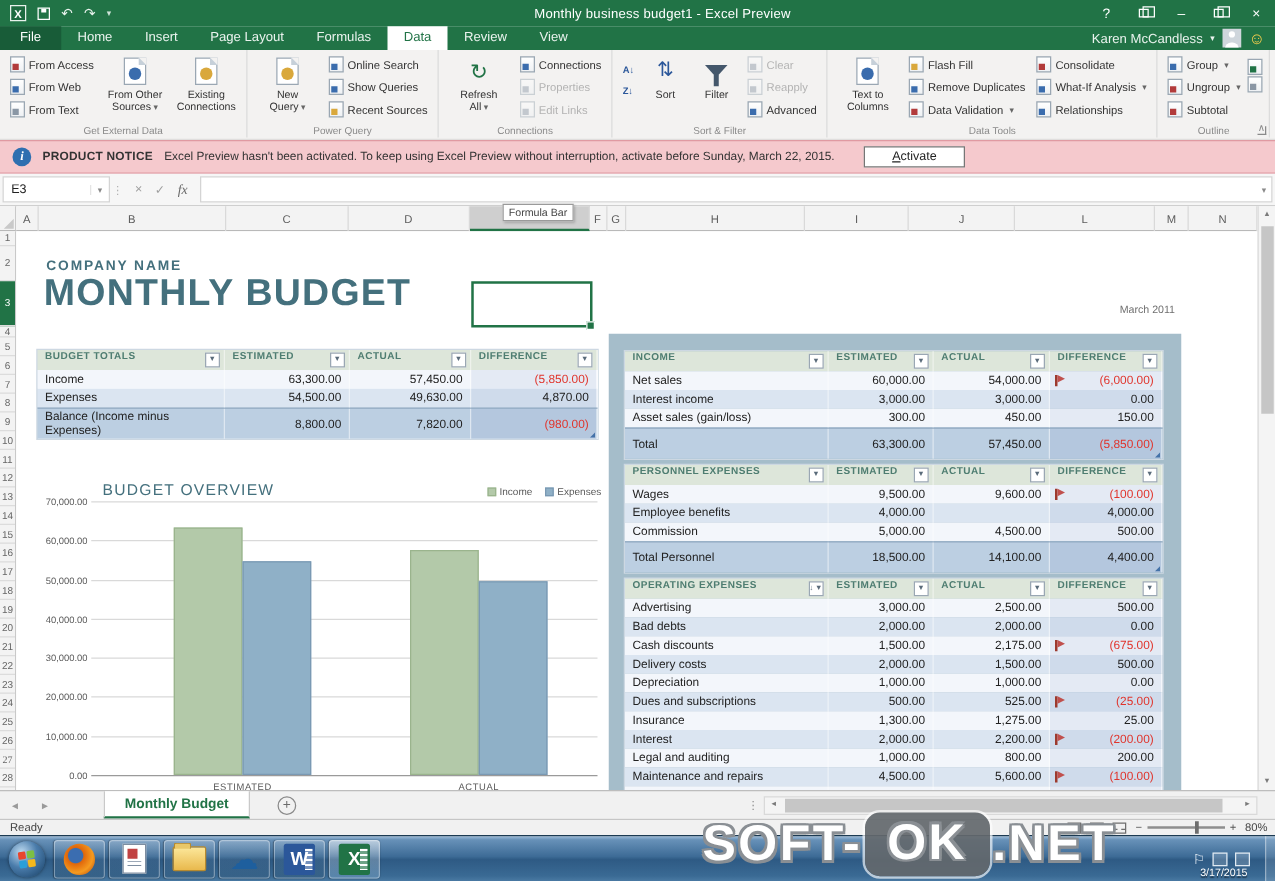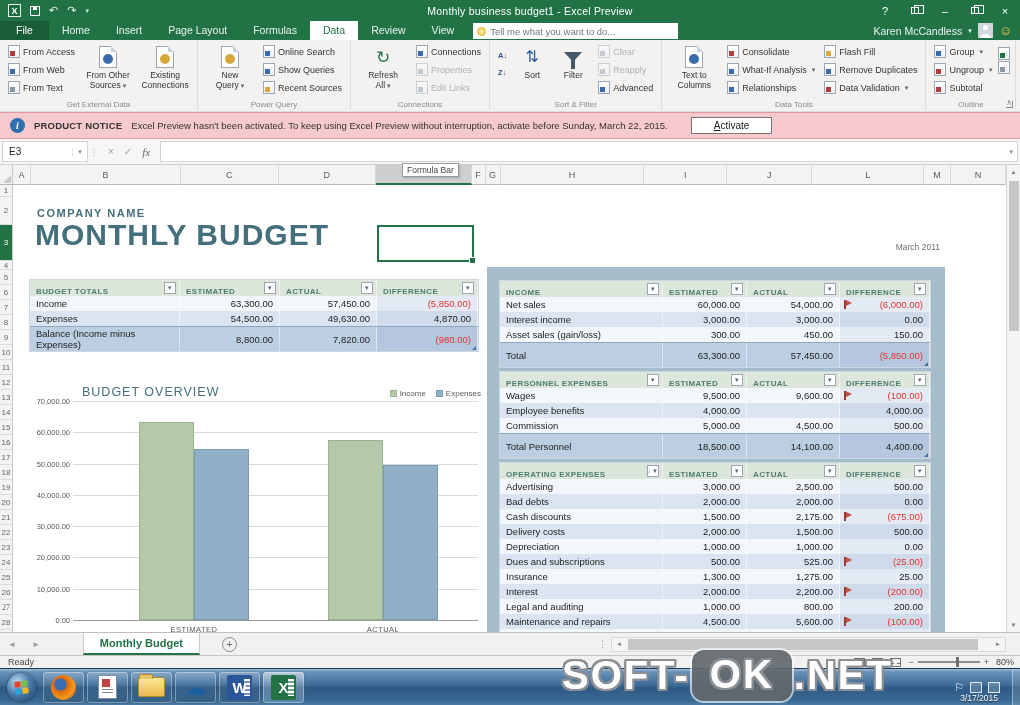--- a/index.html
+++ b/index.html
@@ -90,21 +90,21 @@
   .bigtitle{position:absolute;left:22px;top:33px;font-size:30px;font-weight:600;letter-spacing:1px;color:#44707d;}
   .monthdate{position:absolute;left:857px;top:57px;width:70px;text-align:right;font-size:8.5px;color:#707070;}
   .bluepanel{position:absolute;left:474px;top:82px;width:458px;height:365px;background:#a5bdca;}
   .selbox{position:absolute;left:364px;top:40px;width:97px;height:37px;border:2px solid #217346;}
   .selbox::after{content:"";position:absolute;right:-4px;bottom:-4px;width:5px;height:5px;background:#217346;border:1px solid #fff;}
   .tooltip{position:absolute;left:402px;top:-22px;background:#fff;border:1px solid #9a9a9a;box-shadow:1px 1px 2px rgba(0,0,0,.2);font-size:8.5px;color:#444;padding:1px 4px;z-index:30;}
 
   
   .xtable{position:absolute;box-shadow:0 0 0 1px #cdd8e2;font-size:9.5px;}
   .xt-head{display:flex;background:#dde6da;height:16px;}
-  .xt-th{display:flex;align-items:flex-end;font-size:8px;font-weight:bold;letter-spacing:.4px;color:#4e7d71;padding-left:6px;position:relative;border-right:1px solid #eef2ec;}
+  .xt-th{display:flex;align-items:flex-start;font-size:8px;font-weight:bold;letter-spacing:.4px;color:#4e7d71;padding-left:6px;position:relative;border-right:1px solid #eef2ec;}
   .fbtn{position:absolute;right:3px;top:2px;width:12px;height:12px;background:#fff;border:1px solid #9aa7b3;display:flex;align-items:center;justify-content:center;font-size:6px;color:#5a6b7a;}
   .fbtn.sorted::before{content:"↓";font-size:6px;margin-right:1px;color:#5a6b7a;}
   .xt-tr{display:flex;height:15px;}
   .xt-tr.odd{background:#f3f6fb;}
   .xt-tr.even{background:#dbe5f1;}
   .xt-tr.total{background:#bccfe2;border-top:1px solid #8fa8c0;height:25px;}
   .xt-td{display:flex;align-items:center;color:#222;border-right:1px solid rgba(255,255,255,.5);}
   .xt-td.lab{padding-left:6px;}
   .xt-td.num{justify-content:flex-end;padding-right:6px;}
   .xt-td.diffc{box-shadow:inset 0 0 0 999px rgba(120,150,195,.12);position:relative;}
@@ -215,24 +215,20 @@
 
   <div class="tabrow">
     <span class="rtab file">File</span>
     <span class="rtab">Home</span>
     <span class="rtab">Insert</span>
     <span class="rtab">Page Layout</span>
     <span class="rtab">Formulas</span>
     <span class="rtab active">Data</span>
     <span class="rtab">Review</span>
     <span class="rtab">View</span>
-    <div class="tellme">
-      <span class="bulb"></span>
-      <input readonly="" placeholder="Tell me what you want to do..." style="">
-    </div>
     <div class="userchunk">
       <span>Karen McCandless</span>
       <span style="font-size:7px;">▾</span>
       <span class="avatar"></span>
       <span class="smiley">☺</span>
     </div>
   </div>
 
   <div class="ribbon">
     <div class="rgroup">
@@ -361,46 +357,46 @@
       <div class="rbody">
         <div class="rbL">
           <span class="lic">
               <span class="bi-doc" style="--c:#3a6cad"></span>
             </span>
           <span>Text to</span>
           <span>Columns</span>
         </div>
         <div class="rcol">
           <div class="rbS">
+              <span class="mi" style="--c:#d9a83c"></span>
+              <span>Flash Fill</span>
+            </div>
+          <div class="rbS">
+              <span class="mi" style="--c:#3a6cad"></span>
+              <span>Remove Duplicates</span>
+            </div>
+          <div class="rbS">
+              <span class="mi" style="--c:#b23b3b"></span>
+              <span>Data Validation</span>
+              <span class="dd">▾</span>
+            </div>
+        </div>
+        <div class="rcol">
+          <div class="rbS">
               <span class="mi" style="--c:#b23b3b"></span>
               <span>Consolidate</span>
             </div>
           <div class="rbS">
               <span class="mi" style="--c:#3a6cad"></span>
               <span>What-If Analysis</span>
               <span class="dd">▾</span>
             </div>
           <div class="rbS">
               <span class="mi" style="--c:#3a6cad"></span>
               <span>Relationships</span>
-            </div>
-        </div>
-        <div class="rcol">
-          <div class="rbS">
-              <span class="mi" style="--c:#d9a83c"></span>
-              <span>Flash Fill</span>
-            </div>
-          <div class="rbS">
-              <span class="mi" style="--c:#3a6cad"></span>
-              <span>Remove Duplicates</span>
-            </div>
-          <div class="rbS">
-              <span class="mi" style="--c:#b23b3b"></span>
-              <span>Data Validation</span>
-              <span class="dd">▾</span>
             </div>
         </div>
       </div>
       <div class="rgroup-label">Data Tools</div>
     </div>
 
     <div class="rgroup">
       <div class="rbody">
         <div class="rcol">
           <div class="rbS">

